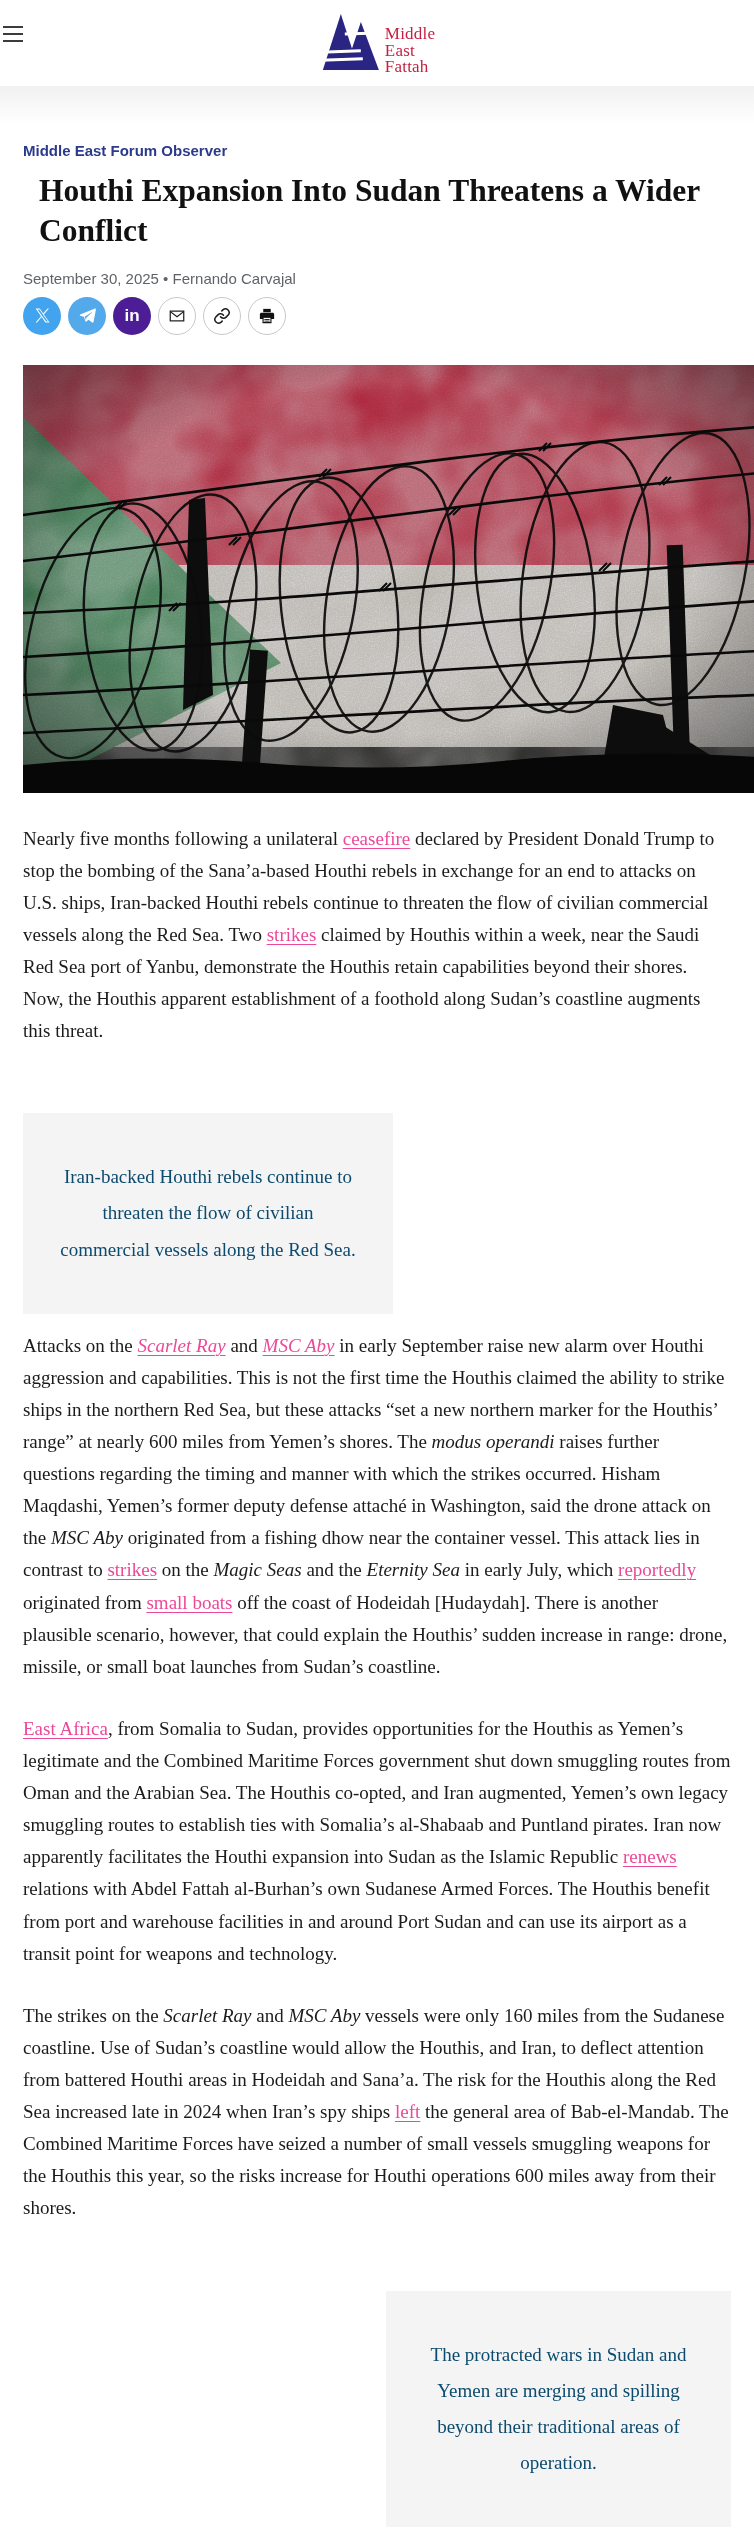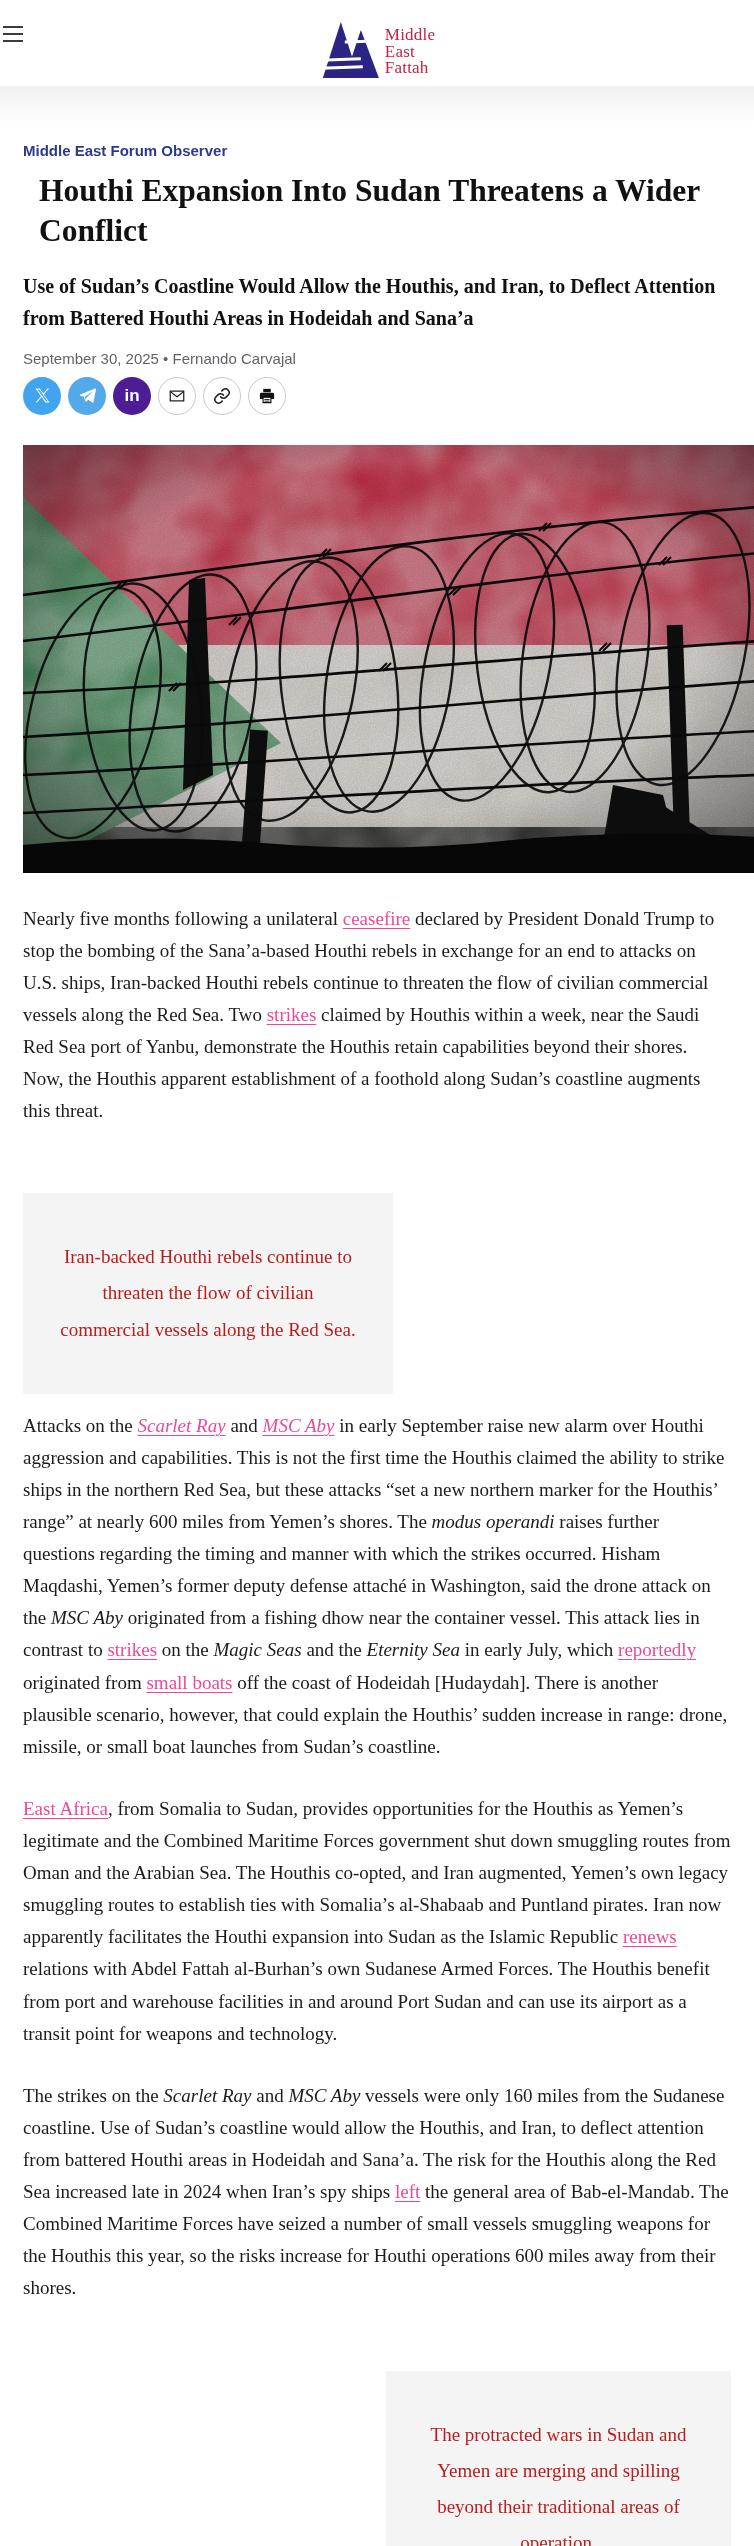--- a/index.html
+++ b/index.html
@@ -6,22 +6,22 @@
   body {
     width:754px; background:#ffffff; color:#1b1b1b;
     font-family:"Liberation Serif", serif;
     -webkit-font-smoothing:antialiased;
   }
   
   .site-header { position:relative; height:86px; background:#fff; }
   .hamburger { position:absolute; left:3px; top:26px; width:20px; height:16px;
     display:flex; flex-direction:column; justify-content:space-between; cursor:pointer; }
   .hamburger span { display:block; height:2px; background:#3c3c3c; }
-  .logo { position:absolute; left:50%; top:20px; transform:translateX(-50%);
-    display:flex; align-items:center; gap:4px; }
+  .logo { position:absolute; left:50%; top:12px; transform:translateX(-50%);
+    display:flex; align-items:flex-end; gap:4px; }
   .logo-text { color:#c51f41; font-family:"Liberation Serif", serif;
     font-size:17px; line-height:0.98; font-weight:400; letter-spacing:0.2px; }
   .gradient-band { height:38px; background:linear-gradient(#f1f1f1,#ffffff); }
   
   .content { padding:0 23px; }
   .category { font-family:"Liberation Sans", sans-serif; font-weight:700;
     color:#2c3a8c; font-size:15px; margin:18px 0 12px; }
   .title { font-size:31.5px; font-weight:700; line-height:1.28;
     margin:0 16px 18px; color:#111; }
   .subtitle { font-size:20px; font-weight:700; line-height:1.6; margin:0 0 16px; color:#111; }
@@ -37,21 +37,21 @@
   .linkedin-glyph { color:#fff; font-family:"Liberation Sans", sans-serif;
     font-weight:700; font-size:17px; line-height:1; }
   
   .hero { display:block; width:736px; height:428px; }
   .caption { font-size:13.5px; line-height:1.55; color:#2b2b2b; margin:8px 0 0; }
   
   .body-text { padding-bottom:28px; }
   .body-text p { font-size:19px; line-height:1.69; margin:30px 0; clear:both; }
   .para-wrap { clear:both; }
   .pullquote { background:#f4f4f4; text-align:center; font-size:19px;
-    line-height:1.9; color:#b91c1c; padding:46px 36px; box-sizing:border-box; }
+    line-height:1.9; color:#0c4a6e; padding:46px 36px; box-sizing:border-box; }
   .pq-left { float:left; width:370px; margin:36px 26px 16px 0; }
   .pq-right { float:right; width:345px; margin:36px 0 16px 26px; }
   a.lnk { color:#ec4899; text-decoration:underline; text-decoration-thickness:1px; text-underline-offset:3px; }
   .it { font-style:italic; }
 </style>
 </head>
 <body>
 
 <header class="site-header">
   <div class="hamburger">
@@ -77,21 +77,20 @@
   </div>
 </header>
 <div class="gradient-band"></div>
 
 <main class="content">
 
   <div class="category">Middle East Forum Observer</div>
 
   <h1 class="title">Houthi Expansion Into Sudan Threatens a Wider Conflict</h1>
 
-  <h2 class="subtitle">Use of Sudan’s Coastline Would Allow the Houthis, and Iran, to Deflect Attention from Battered Houthi Areas in Hodeidah and Sana’a</h2>
 
   <div class="byline">
     <span>September 30, 2025</span>
     <span>•</span>
     <span>Fernando Carvajal</span>
   </div>
 
   <div class="share-row">
     <div class="share-btn btn-x">
       <svg width="17" height="17" viewBox="0 0 24 24">

